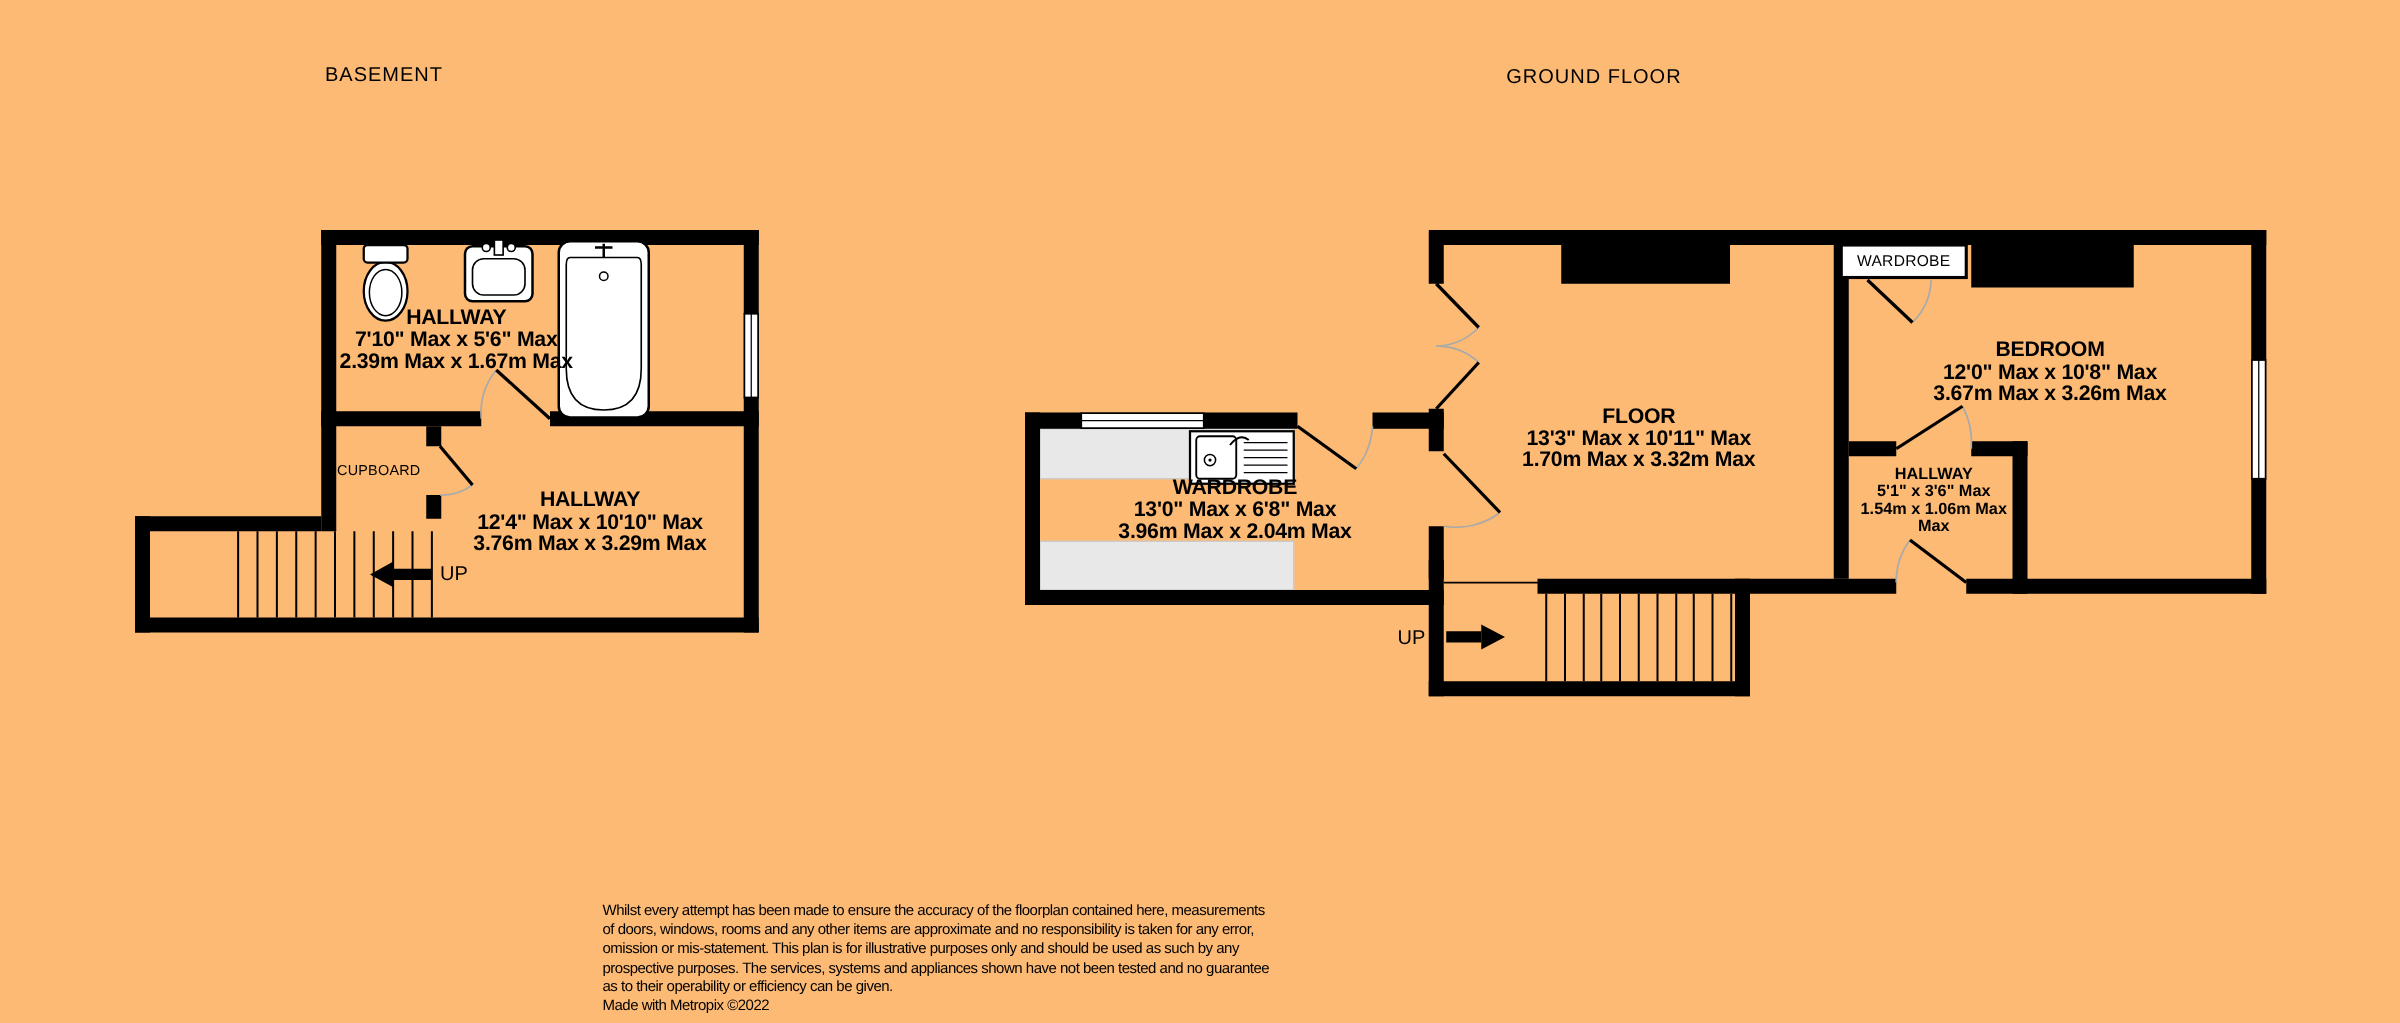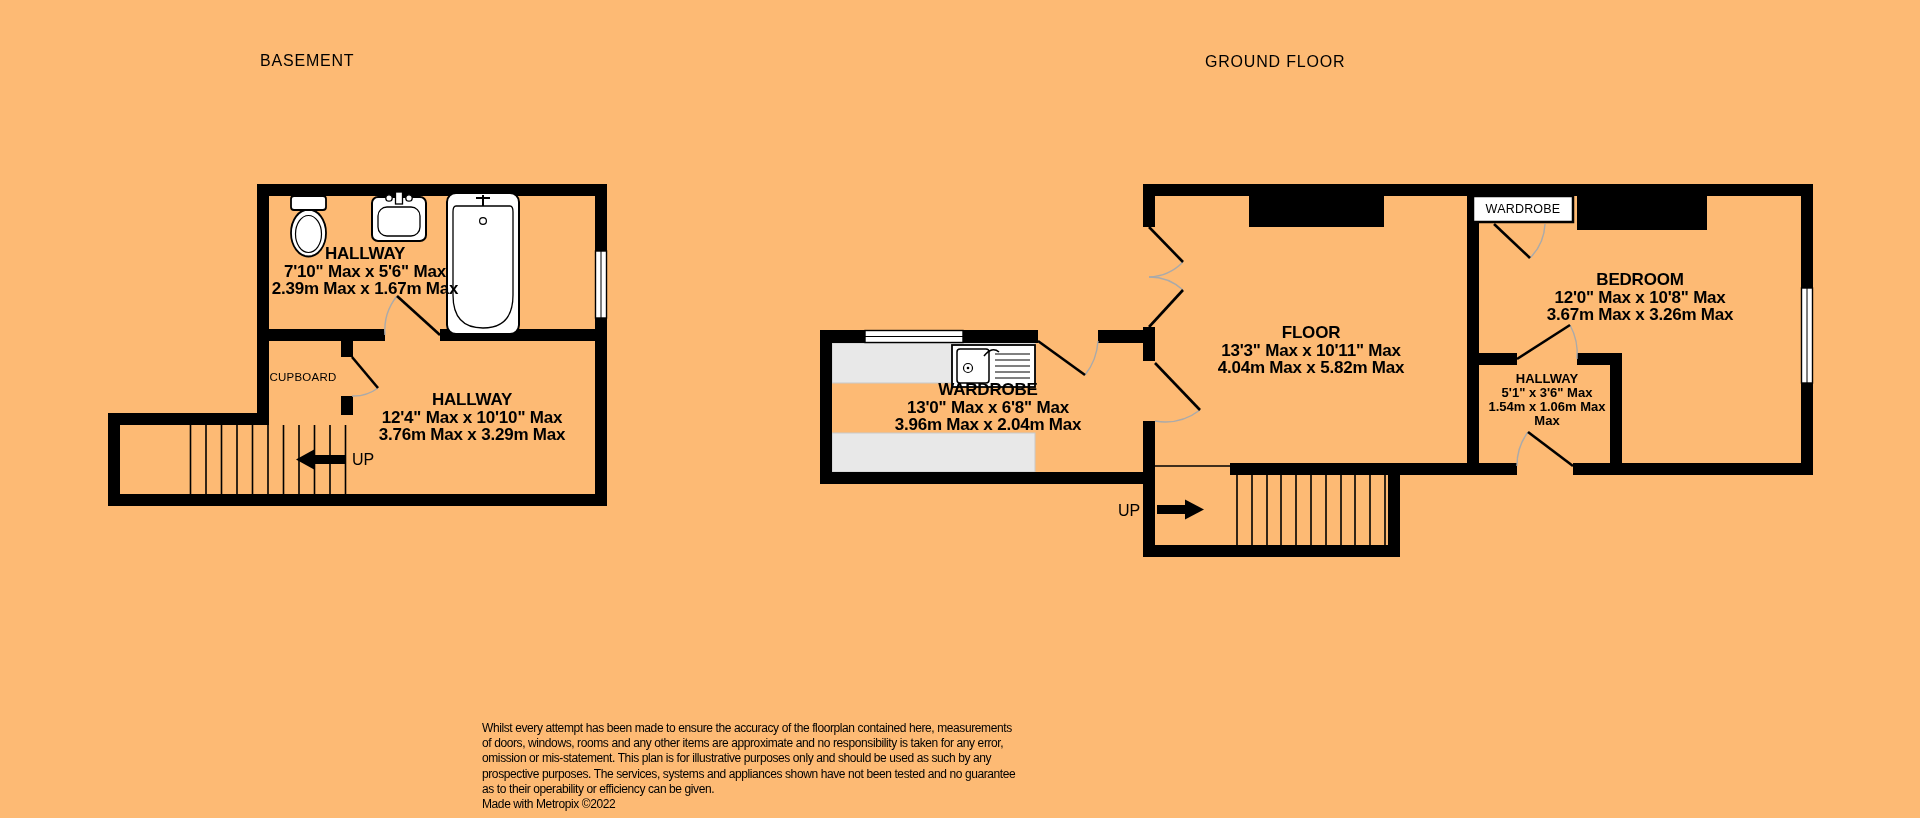--- a/index.html
+++ b/index.html
@@ -201,21 +201,21 @@
 
   <div class="room-label lg" style="left:988px;top:381px;">
     <div>WARDROBE</div>
     <div>13'0" Max x 6'8" Max</div>
     <div>3.96m Max x 2.04m Max</div>
   </div>
 
   <div class="room-label lg" style="left:1311px;top:324px;">
     <div>FLOOR</div>
     <div>13'3" Max x 10'11" Max</div>
-    <div>4.04m Max x 5.82m Max</div>
+    <div>1.70m Max x 3.32m Max</div>
   </div>
 
   <div class="room-label lg" style="left:1640px;top:271px;">
     <div>BEDROOM</div>
     <div>12'0" Max x 10'8" Max</div>
     <div>3.67m Max x 3.26m Max</div>
   </div>
 
   <div class="room-label sm" style="left:1547px;top:372px;">
     <div>HALLWAY</div>

